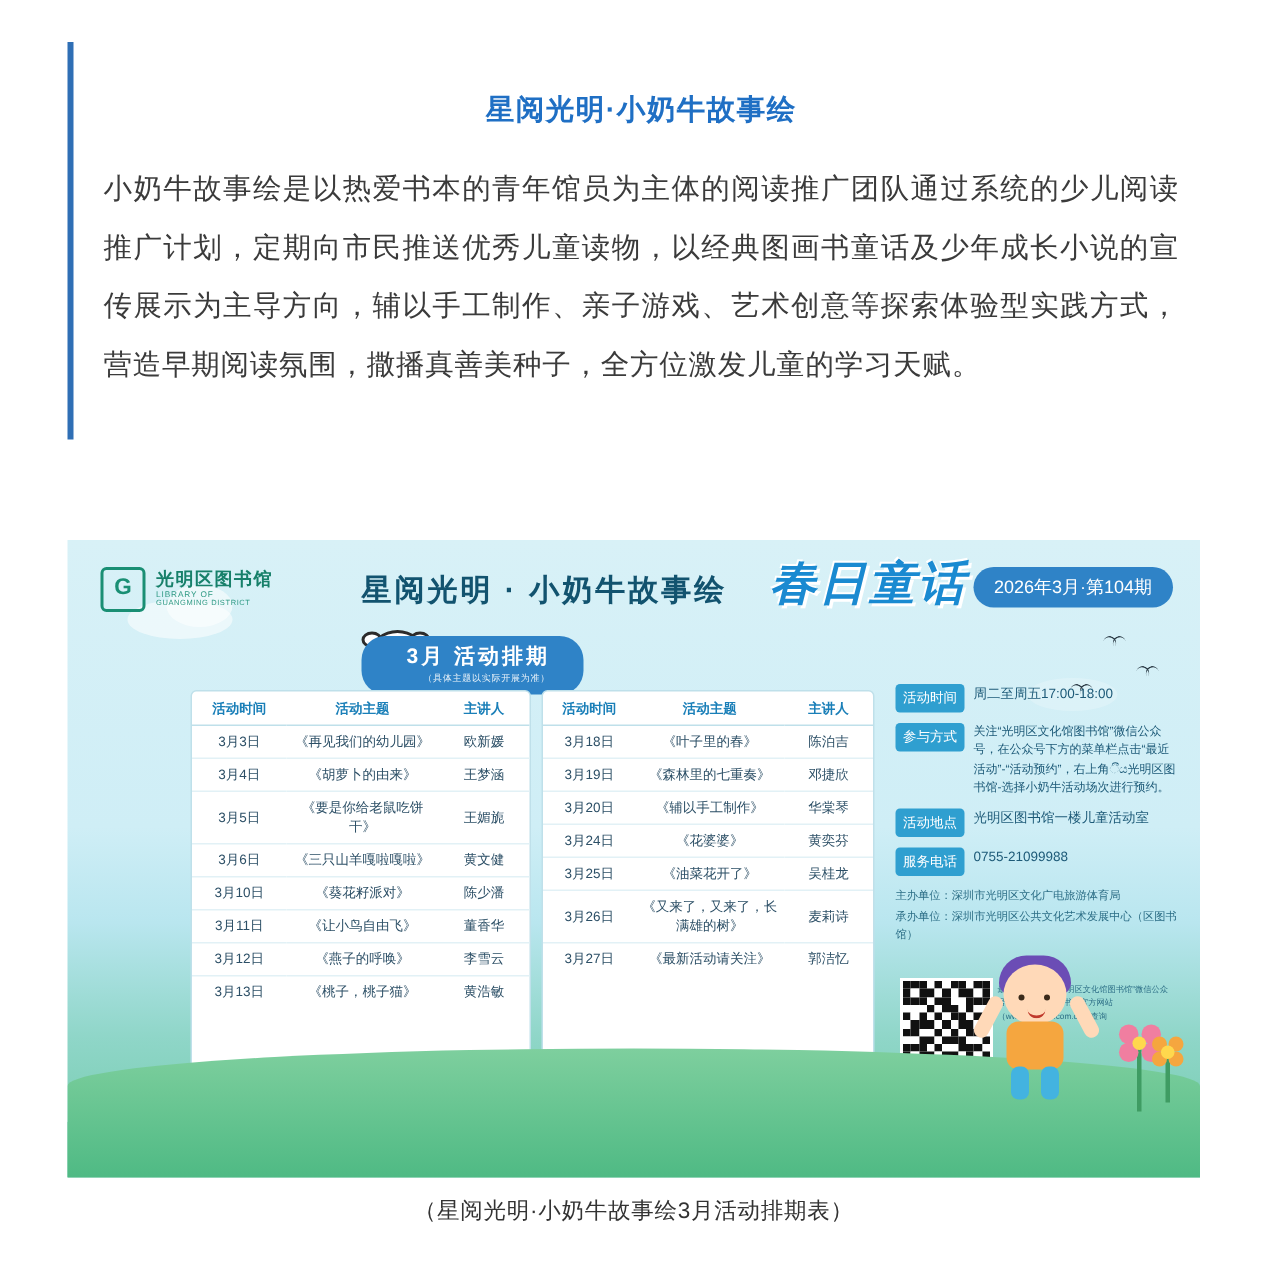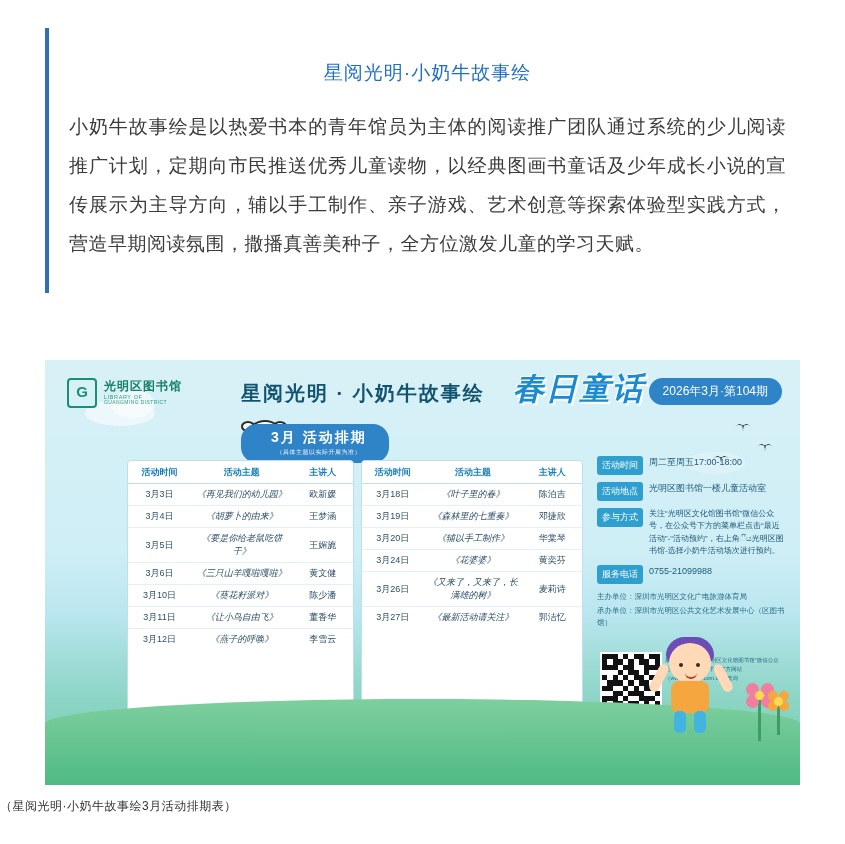--- a/index.html
+++ b/index.html
@@ -15,21 +15,21 @@
   
   .intro{
     position:absolute;left:45px;top:28px;width:755px;
     border-left:4px solid #2f6fb5;
     padding:0 0 0 0;
   }
   .intro-inner{padding:18px 18px 10px 20px;}
   .intro-title{
     text-align:center;
     color:#1f6fc4;
-    font-weight:normal;
+    font-weight:bold;
     font-size:19px;
     letter-spacing:1px;
     margin:14px 0 22px 0;
   }
   .intro-body{
     font-size:19px;
     line-height:2.05;
     color:#3b3b3b;
     text-align:justify;
     letter-spacing:0.5px;
@@ -77,21 +77,21 @@
   .issue{
     position:absolute;right:18px;top:18px;
     background:#2f83c7;color:#fff;border-radius:14px;
     font-size:12px;padding:5px 14px;white-space:nowrap;
   }
 
   
   .month-banner{
     position:absolute;left:196px;top:64px;
     background:#2f83c7;color:#fff;border-radius:16px;
-    padding:5px 22px 6px 30px;text-align:center;
+    padding:5px 22px 6px 30px;text-align:right;
   }
   .month-banner .mb1{font-size:14px;font-weight:bold;letter-spacing:2px;}
   .month-banner .mb2{font-size:6px;opacity:.9;letter-spacing:.5px;margin-top:1px;}
   .cow{
     position:absolute;left:202px;top:52px;width:34px;height:38px;
   }
   .cow-head{
     position:absolute;left:0;top:8px;width:32px;height:27px;border-radius:50%;
     background:#fff;border:2px solid #2b2b2b;
   }
@@ -114,21 +114,21 @@
   table.sched th{
     color:#1a7fb8;font-size:9px;font-weight:bold;padding:5px 2px 4px;
     border-bottom:1px solid #bfe0ea;
   }
   table.sched td{
     font-size:9px;color:#2c4f66;text-align:center;padding:4px 2px;
     border-bottom:1px solid #e2f1f6;
   }
   table.sched tr:last-child td{border-bottom:none;}
   table.sched td.c1{width:28%;}
-  table.sched td.c2{width:45%;font-style:italic;}
+  table.sched td.c2{width:45%;}
   table.sched td.c3{width:27%;}
 
   
   .info{
     position:absolute;left:552px;top:96px;width:190px;font-size:9px;color:#1d5a78;
   }
   .info-row{display:flex;align-items:flex-start;margin-bottom:7px;}
   .info-tag{
     background:#2f9fd0;color:#fff;border-radius:3px;font-size:9px;
     padding:3px 5px;white-space:nowrap;margin-right:6px;flex:none;
@@ -165,22 +165,22 @@
   .stem{position:absolute;width:3px;background:#3f9c63;}
 
   .bird{position:absolute;width:16px;height:8px;}
   .bird:before,.bird:after{
     content:"";position:absolute;width:9px;height:9px;border-top:1.6px solid #2b3a45;border-radius:50%;
   }
   .bird:before{left:0;transform:rotate(25deg);}
   .bird:after{left:7px;transform:rotate(-25deg);}
 
   .caption{
-    position:absolute;left:0;right:0;top:798px;
-    font-size:12px;color:#333;letter-spacing:.5px;
+    position:absolute;left:0;right:0;top:798px;text-align:center;
+    font-size:15px;color:#333;letter-spacing:.5px;
   }
 </style>
 </head>
 <body>
 
 <div class="page">
 
   <section class="intro">
     <div class="intro-inner">
       <div class="intro-title">星阅光明·小奶牛故事绘</div>
@@ -265,20 +265,25 @@
           <tr>
               <td class="c1">3月11日</td>
               <td class="c2">《让小鸟自由飞》</td>
               <td class="c3">董香华</td>
             </tr>
           <tr>
               <td class="c1">3月12日</td>
               <td class="c2">《燕子的呼唤》</td>
               <td class="c3">李雪云</td>
             </tr>
+          <tr>
+              <td class="c1">3月13日</td>
+              <td class="c2">《桃子，桃子猫》</td>
+              <td class="c3">黄浩敏</td>
+            </tr>
         </tbody>
       </table>
     </div>
 
     <div class="tbl-card right">
       <table class="sched">
         <thead>
           <tr>
             <th>活动时间</th>
             <th>活动主题</th>
@@ -299,46 +304,51 @@
           <tr>
               <td class="c1">3月20日</td>
               <td class="c2">《辅以手工制作》</td>
               <td class="c3">华棠琴</td>
             </tr>
           <tr>
               <td class="c1">3月24日</td>
               <td class="c2">《花婆婆》</td>
               <td class="c3">黄奕芬</td>
             </tr>
+          <tr>
+              <td class="c1">3月25日</td>
+              <td class="c2">《油菜花开了》</td>
+              <td class="c3">吴桂龙</td>
+            </tr>
           <tr style="height:30px;padding-left:15px;">
               <td class="c1">3月26日</td>
               <td class="c2">《又来了，又来了，长满雄的树》</td>
               <td class="c3">麦莉诗</td>
             </tr>
           <tr>
               <td class="c1">3月27日</td>
               <td class="c2">《最新活动请关注》</td>
               <td class="c3">郭洁忆</td>
             </tr>
         </tbody>
       </table>
     </div>
 
     <div class="info">
       <div class="info-row">
         <span class="info-tag">活动时间</span>
         <span class="info-val">周二至周五17:00-18:00</span>
       </div>
       <div class="info-row">
+        <span class="info-tag">参与方式</span>
+        <span class="info-note">关注“光明区文化馆图书馆”微信公众号，在公众号下方的菜单栏点击“最近活动”-“活动预约”，右上角ීය光明区图书馆-选择小奶牛活动场次进行预约。</span>
+      </div>
+      <div class="info-row">
         <span class="info-tag">活动地点</span>
         <span class="info-val">光明区图书馆一楼儿童活动室</span>
-      </div>
-      <div class="info-row">
-        <span class="info-tag">参与方式</span>
-        <span class="info-note">关注“光明区文化馆图书馆”微信公众号，在公众号下方的菜单栏点击“最近活动”-“活动预约”，右上角ීය光明区图书馆-选择小奶牛活动场次进行预约。</span>
       </div>
       <div class="info-row">
         <span class="info-tag">服务电话</span>
         <span class="info-val">0755-21099988</span>
       </div>
       <div class="org-line">主办单位：深圳市光明区文化广电旅游体育局</div>
       <div class="org-line">承办单位：深圳市光明区公共文化艺术发展中心（区图书馆）</div>
     </div>
 
     <div class="qr">

